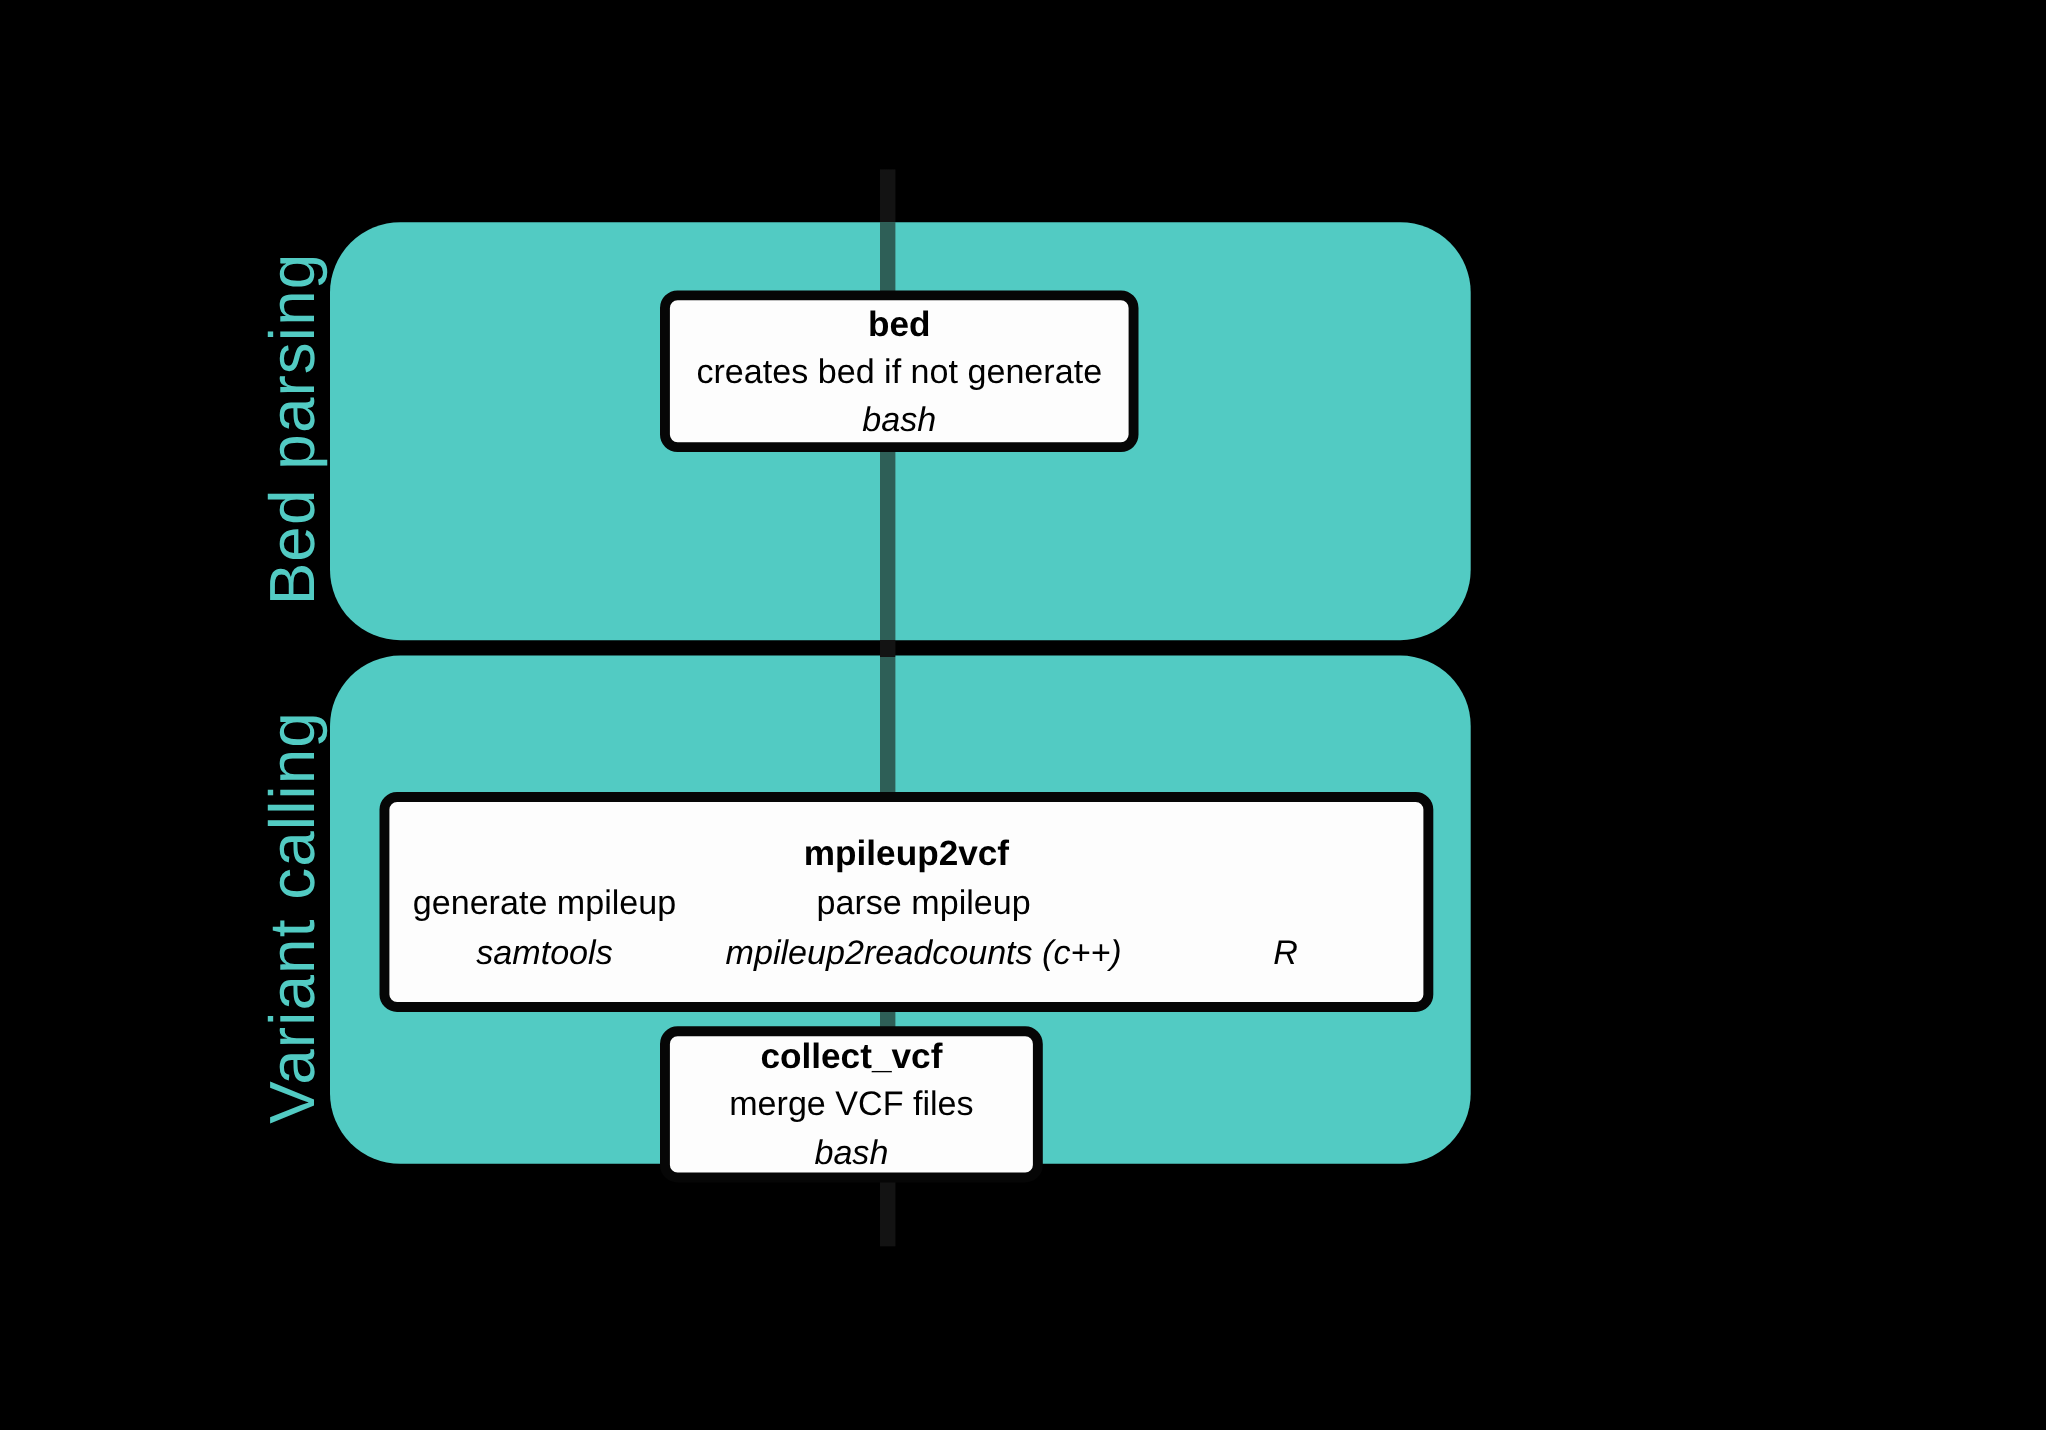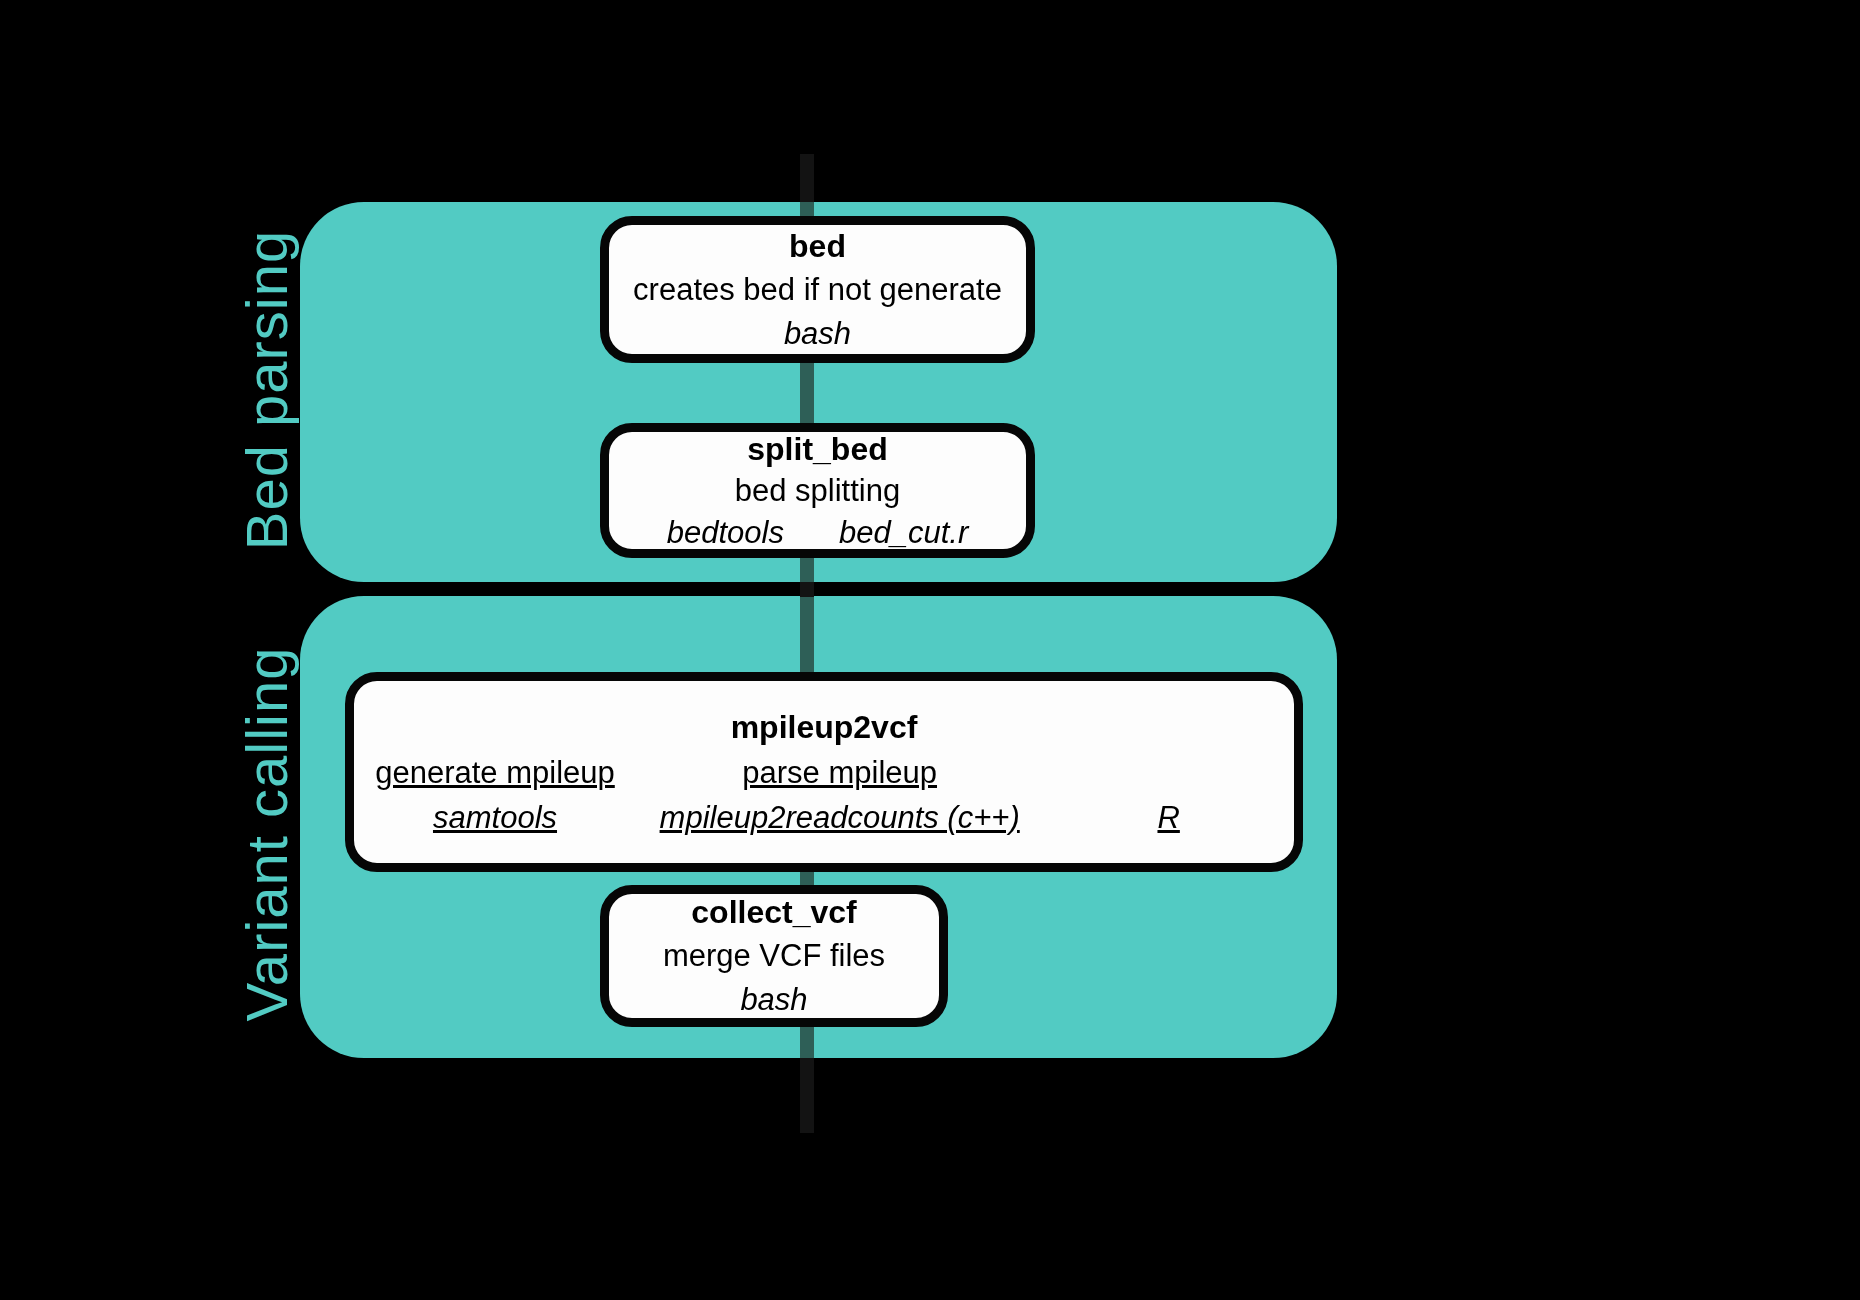--- a/index.html
+++ b/index.html
@@ -43,72 +43,65 @@
     letter-spacing:1px;
     z-index:2;
   }
   .stage-label.bed-parsing{left:266px;top:390px;}
   .stage-label.variant-calling{left:266px;top:834px;}
   .node{
     position:absolute;
     box-sizing:border-box;
     background:#fdfdfd;
     border:9px solid #060606;
-    border-radius:32px;
+    border-radius:16px;
     z-index:2;
     display:flex;
     flex-direction:column;
     justify-content:center;
     align-items:center;
     color:#000;
     font-size:31px;
     line-height:44px;
     text-align:center;
+    margin-top:48px;
   }
   .node .node-title{font-weight:bold;font-size:32px;}
   .node .node-tool, .italic{font-style:italic;}
   .node-bed{left:600px;top:216px;width:435px;height:147px;}
   .node-split-bed{left:600px;top:423px;width:435px;height:135px;line-height:42px;}
   .node-mpileup{left:345px;top:672px;width:958px;height:200px;line-height:45px;}
   .node-collect{left:600px;top:885px;width:348px;height:142px;}
   .tool-row{display:flex;justify-content:center;gap:55px;}
   .node-cols{
     display:grid;
     width:100%;
     grid-template-columns:0.9fr 1.3fr 0.8fr;
   }
-  .node-cols span{white-space:nowrap;text-align:center;text-decoration:underline;}
+  .node-cols span{white-space:nowrap;text-align:center;}
 </style>
 </head>
 <body>
 
 <div class="canvas">
 
   <div class="flow-line"></div>
 
   <div class="stage-group bed-parsing"></div>
   <div class="stage-group variant-calling"></div>
 
   <div class="stage-label bed-parsing">Bed parsing</div>
   <div class="stage-label variant-calling">Variant calling</div>
 
   <div class="node node-bed">
     <div class="node-title">bed</div>
     <div class="node-desc">creates bed if not generate</div>
     <div class="node-tool">bash</div>
   </div>
 
-  <div class="node node-split-bed">
-    <div class="node-title">split_bed</div>
-    <div class="node-desc">bed splitting</div>
-    <div class="tool-row italic">
-      <span>bedtools</span>
-      <span>bed_cut.r</span>
-    </div>
-  </div>
 
   <div class="node node-mpileup">
     <div class="node-title">mpileup2vcf</div>
     <div class="node-cols">
       <span>generate mpileup</span>
       <span>parse mpileup</span>
     </div>
     <div class="node-cols italic">
       <span>samtools</span>
       <span>mpileup2readcounts (c++)</span>

